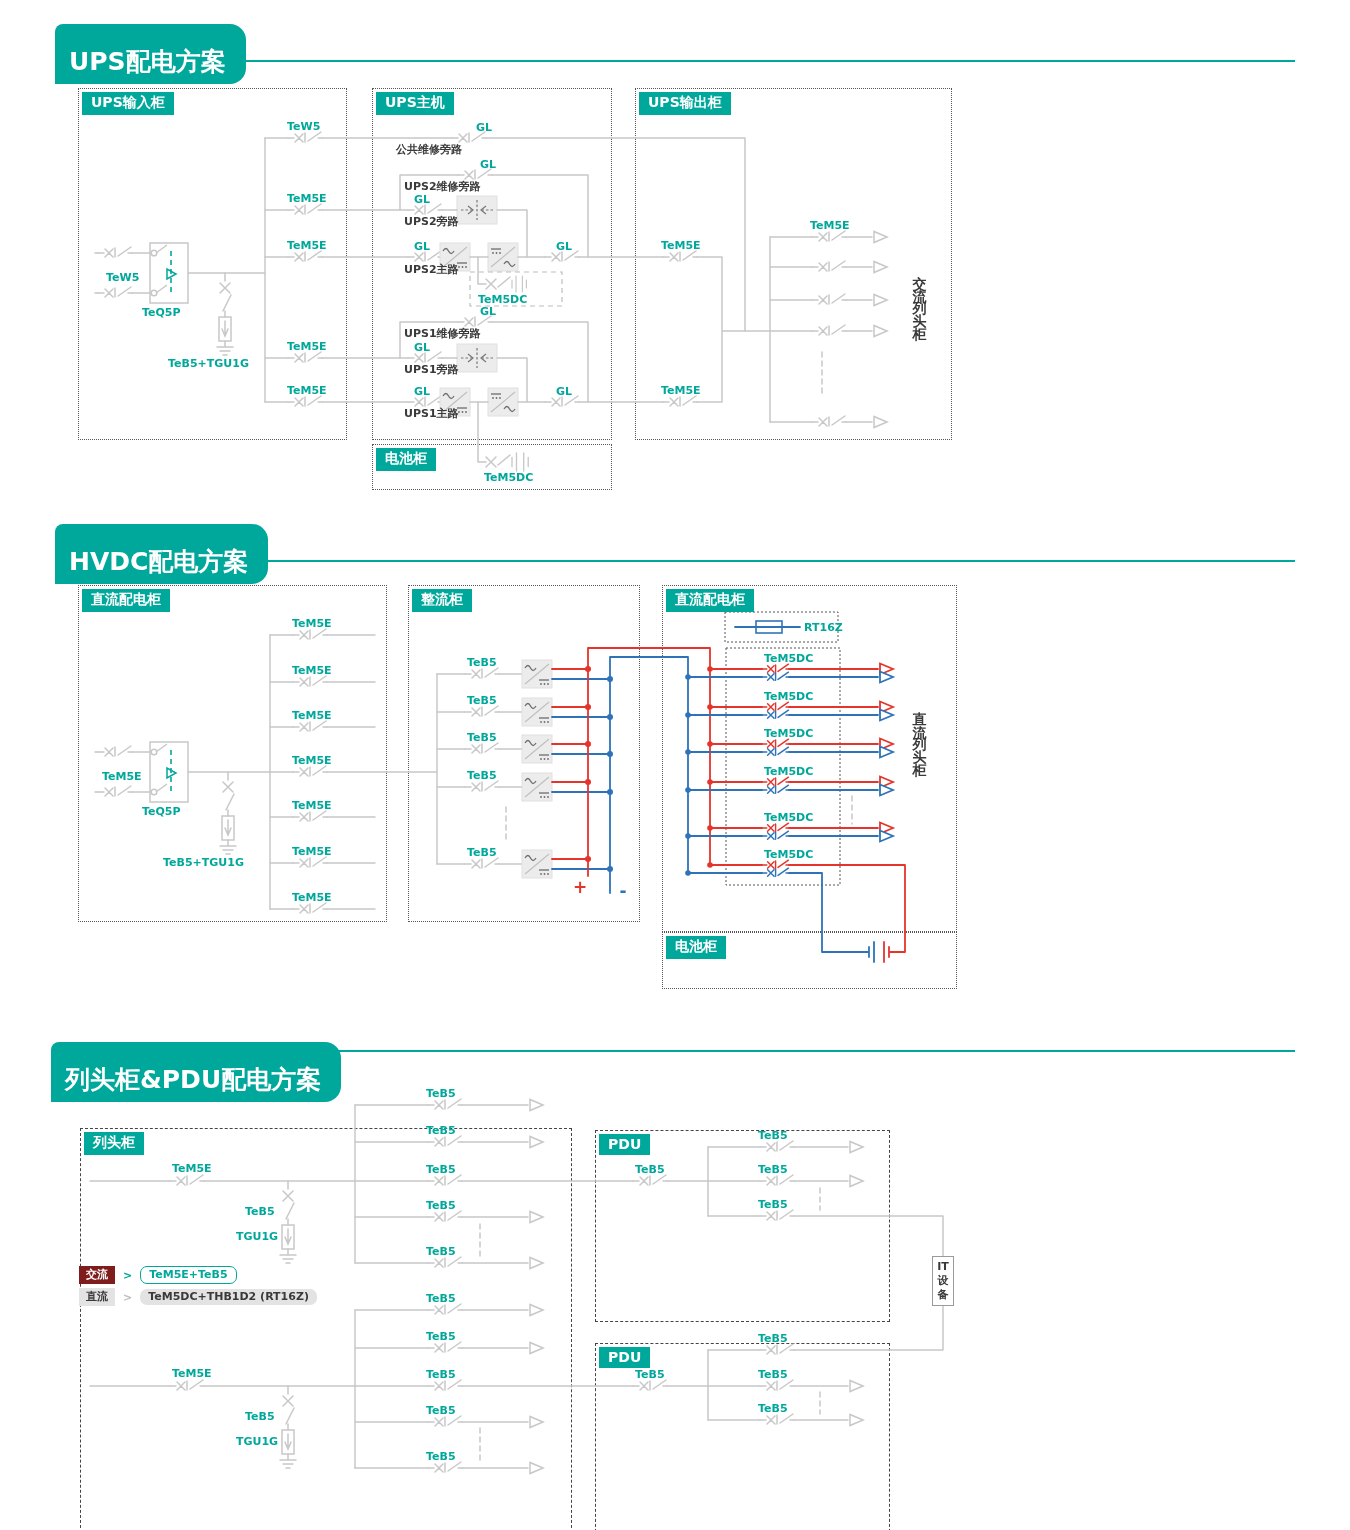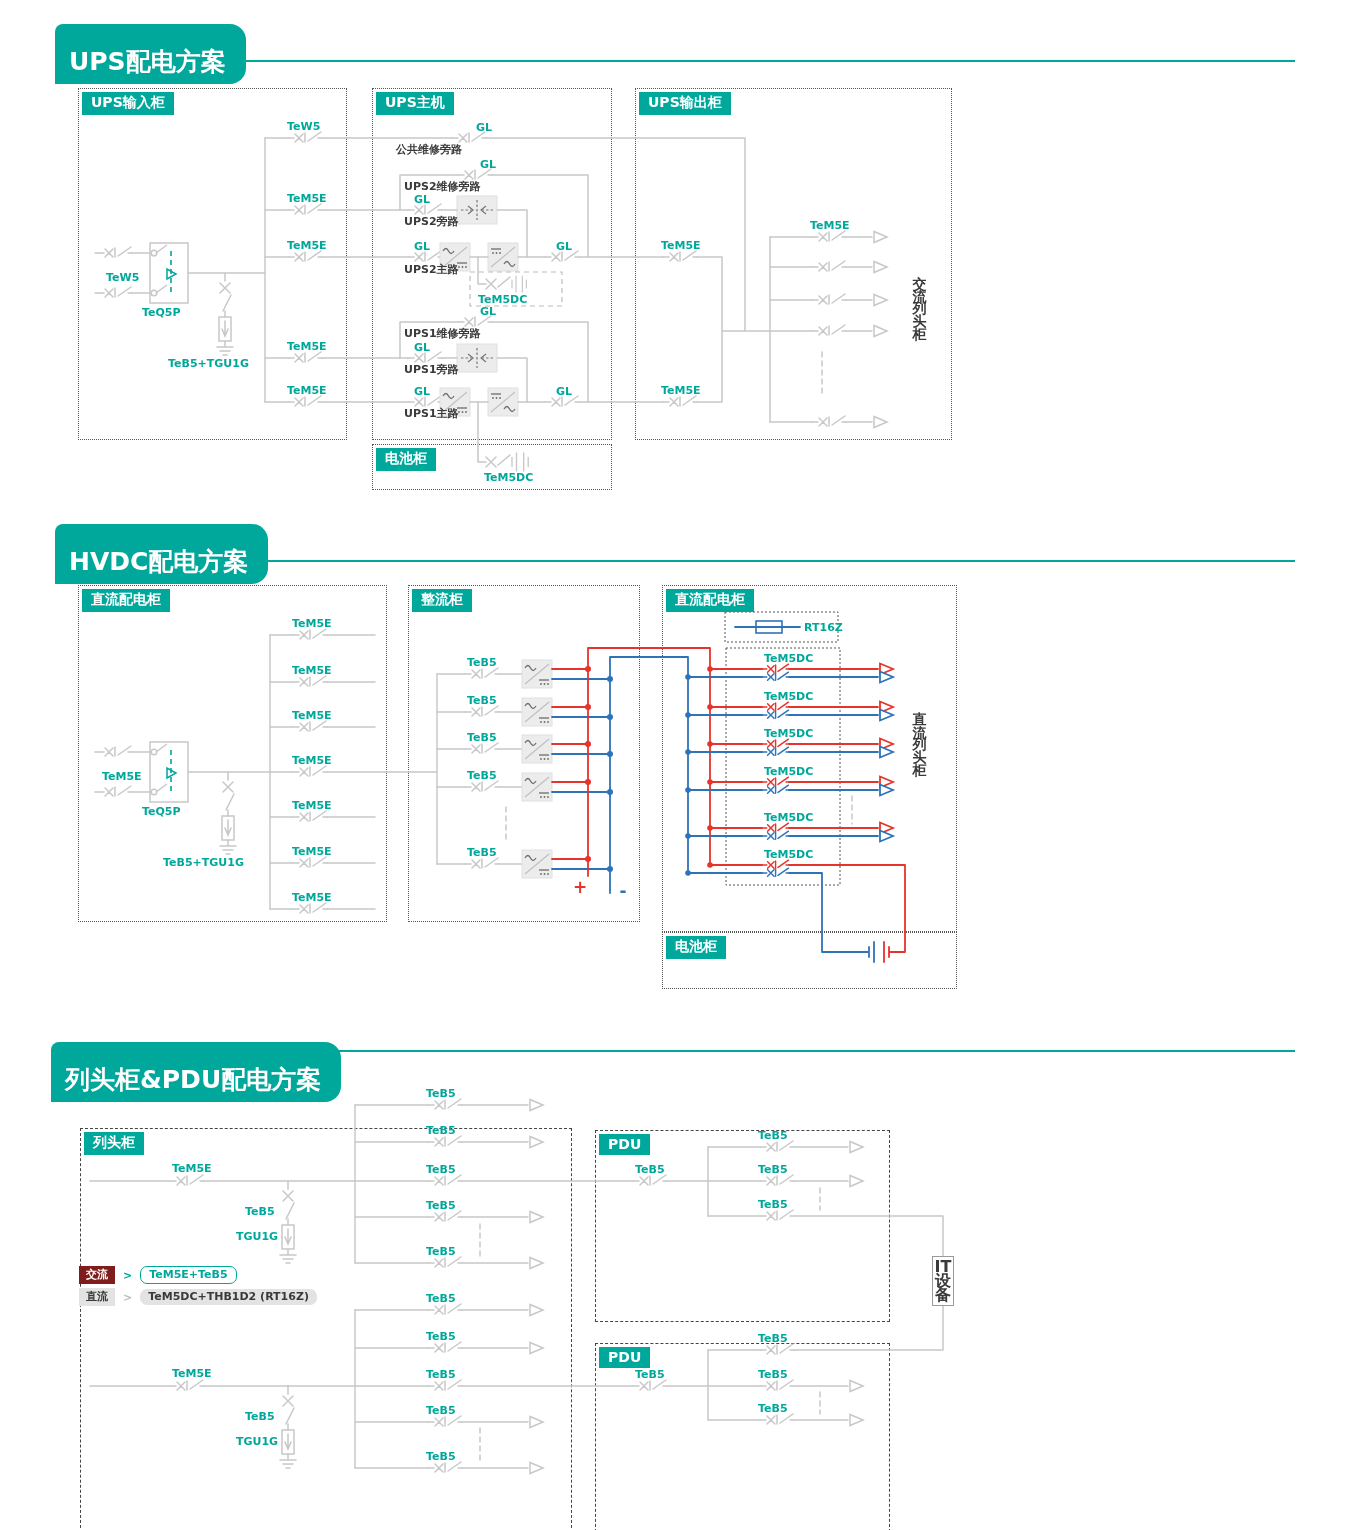--- a/index.html
+++ b/index.html
@@ -10,21 +10,21 @@
   .sec-line{position:absolute;height:2px;background:#00a79b;}
   .sec-title{position:absolute;background:#00a79b;color:#fff;font-weight:bold;font-size:25px;
              padding:21px 20px 6px 14px;border-radius:8px 16px 16px 0;white-space:nowrap;z-index:3;}
   .cab{position:absolute;border:1px dotted #555;}
   .cab3{position:absolute;border:1.5px dashed #444;margin-top:48px;}
   .chip{position:absolute;left:3px;top:3px;background:#00a79b;color:#fff;font-weight:bold;
         font-size:14px;padding:2px 9px 3px;white-space:nowrap;z-index:2;}
   .vtext{position:absolute;writing-mode:vertical-lr;text-orientation:upright;color:#3a3a3a;
          font-size:14px;font-weight:bold;letter-spacing:13px;z-index:2;}
   .itbox{position:absolute;border:1.5px solid #9a9a9a;background:#fff;color:#3a3a3a;
-         font-size:16px;font-weight:bold;width:18px;padding:3px 1px;text-align:center;
+         font-size:11px;font-weight:bold;width:18px;padding:3px 1px;text-align:center;
          line-height:14px;word-break:break-all;z-index:2;}
   .lg-row{position:absolute;display:flex;align-items:center;gap:8px;z-index:2;}
   .badge{font-size:11px;font-weight:bold;padding:1px 7px 2px;}
   .badge.ac{background:#7f1d1d;color:#fff;}
   .badge.dc{background:#e3e3e3;color:#3a3a3a;}
   .chev{font-size:11px;font-weight:bold;}
   .chev.ac{color:#00a79b;} .chev.dc{color:#bdbdbd;}
   .lg-val{font-size:11px;font-weight:bold;padding:1px 8px 2px;white-space:nowrap;border-radius:7px;}
   .lg-val.ac{border:1px solid #00a79b;color:#00a79b;background:#fff;}
   .lg-val.dc{background:#e3e3e3;color:#3a3a3a;}

